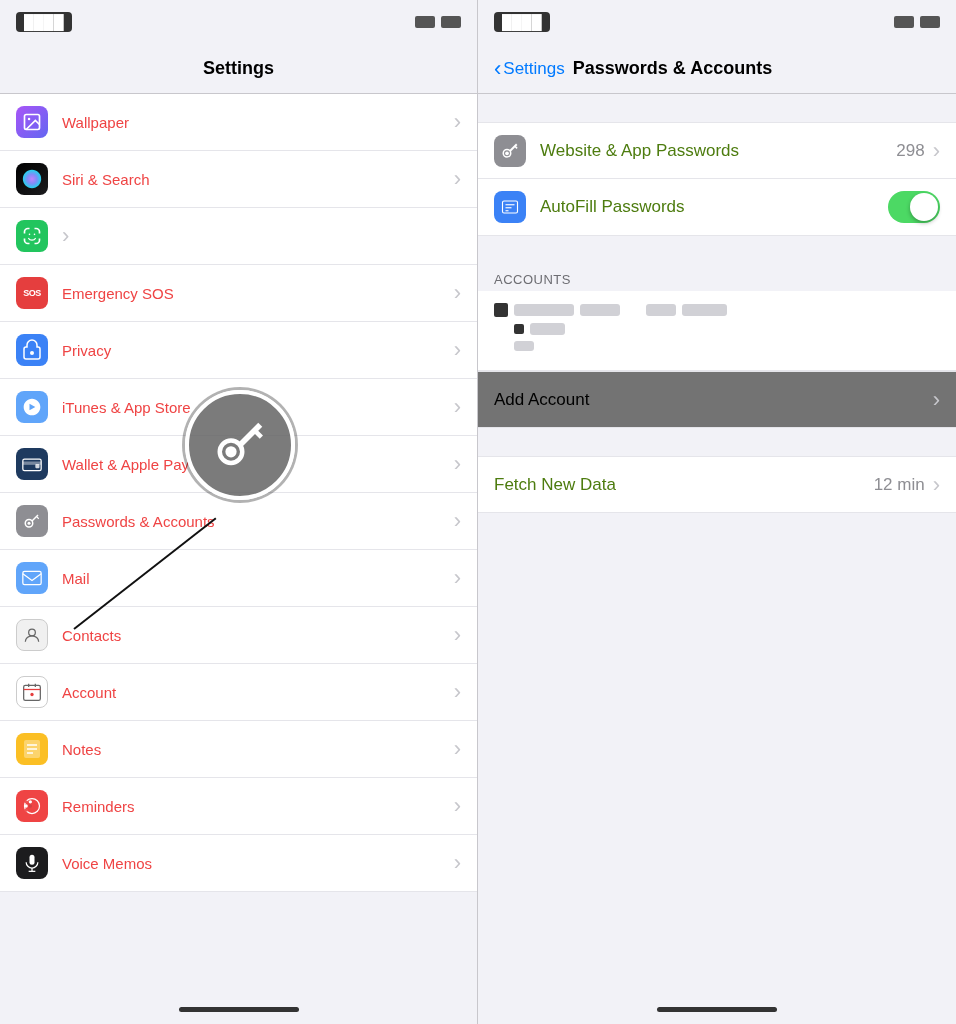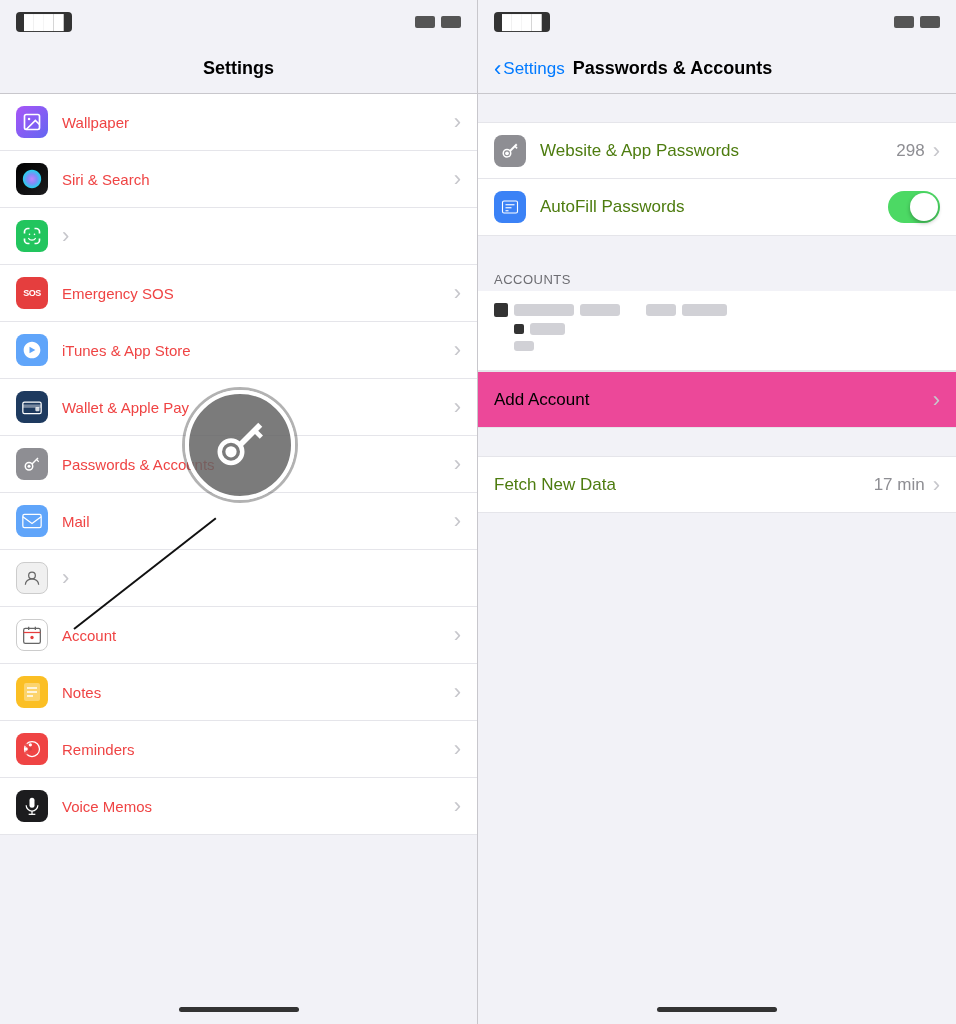--- a/index.html
+++ b/index.html
@@ -376,20 +376,30 @@
       <span class="chevron-arrow"></span>
     </div>
 
     <div class="settings-item">
       <div class="item-icon icon-sos" style="background:#e53e3e;font-size:9px;font-weight:700;color:#fff;letter-spacing:-0.5px;">SOS</div>
       <span class="item-label">Emergency SOS</span>
       <span class="chevron-arrow"></span>
     </div>
 
 
+    <div class="settings-item">
+      <div class="item-icon" style="background:#3b82f6;">
+        <svg width="20" height="22" viewBox="0 0 20 22" fill="white">
+          <path d="M5 8V6a5 5 0 0110 0v2h1a2 2 0 012 2v8a2 2 0 01-2 2H4a2 2 0 01-2-2v-8a2 2 0 012-2h1z" stroke="white" stroke-width="1.5" fill="none"></path>
+          <circle cx="10" cy="14" r="2" fill="white"></circle>
+        </svg>
+      </div>
+      <span class="item-label">Privacy</span>
+      <span class="chevron-arrow"></span>
+    </div>
 
     <div class="settings-item">
       <div class="item-icon" style="background:#60a5fa;">
         <svg width="20" height="20" viewBox="0 0 24 24" fill="white">
           <path d="M12 2C6.48 2 2 6.48 2 12s4.48 10 10 10 10-4.48 10-10S17.52 2 12 2zm-1 14H9V8l7 4-7 4z" fill="white"></path>
         </svg>
       </div>
       <span class="item-label">iTunes &amp; App Store</span>
       <span class="chevron-arrow"></span>
     </div>
@@ -430,20 +440,21 @@
       <span class="chevron-arrow"></span>
     </div>
 
     <div class="settings-item">
       <div class="item-icon" style="background:#f0f0f0;border:1px solid #ccc;">
         <svg width="20" height="20" viewBox="0 0 24 24" fill="none">
           <circle cx="12" cy="9" r="4" stroke="#666" stroke-width="1.5"></circle>
           <path d="M4 20c0-4 3.6-7 8-7s8 3 8 7" stroke="#666" stroke-width="1.5" fill="none"></path>
         </svg>
       </div>
+      <span class="item-label">Contacts</span>
       <span class="chevron-arrow"></span>
     </div>
 
     <div class="settings-item">
       <div class="item-icon" style="background:#fff;border:1px solid #ccc;">
         <svg width="20" height="20" viewBox="0 0 24 24" fill="none">
           <rect x="2" y="4" width="20" height="18" rx="2" stroke="#666" stroke-width="1.5"></rect>
           <line x1="2" y1="9" x2="22" y2="9" stroke="#e53e3e" stroke-width="1.5"></line>
           <line x1="8" y1="2" x2="8" y2="6" stroke="#666" stroke-width="1.5"></line>
           <line x1="16" y1="2" x2="16" y2="6" stroke="#666" stroke-width="1.5"></line>
@@ -578,30 +589,30 @@
       </div>
       <div class="account-row-blurred" style="margin-left:20px;">
         <div class="blur-block-dark" style="width:10px;height:10px;"></div>
         <div class="blur-block" style="width:35px;"></div>
       </div>
       <div class="account-row-blurred" style="margin-left:20px;">
         <div class="blur-block" style="width:20px;height:10px;"></div>
       </div>
     </div>
 
-    <div class="add-account-row" style="background:#ec4899;border-top:1px solid #e5e5ea;border-bottom:1px solid #e5e5ea;">
+    <div class="add-account-row" style="background:#737373;border-top:1px solid #e5e5ea;border-bottom:1px solid #e5e5ea;">
       <span class="add-account-label">Add Account</span>
       <span class="chevron-arrow"></span>
     </div>
 
     <div class="spacer-row"></div>
 
     <div class="right-item" style="border-top:1px solid #e5e5ea;">
       <span class="right-item-label">Fetch New Data</span>
-      <span class="right-item-value">17 min</span>
+      <span class="right-item-value">12 min</span>
       <span class="chevron-arrow"></span>
     </div>
 
     <div style="height:300px;background:#f2f2f7;"></div>
 
   </div>
 
   <div class="bottom-home-bar-left" style="height:30px;display:flex;align-items:center;justify-content:center;background:#f2f2f7;">
     <div class="home-bar"></div>
   </div>

